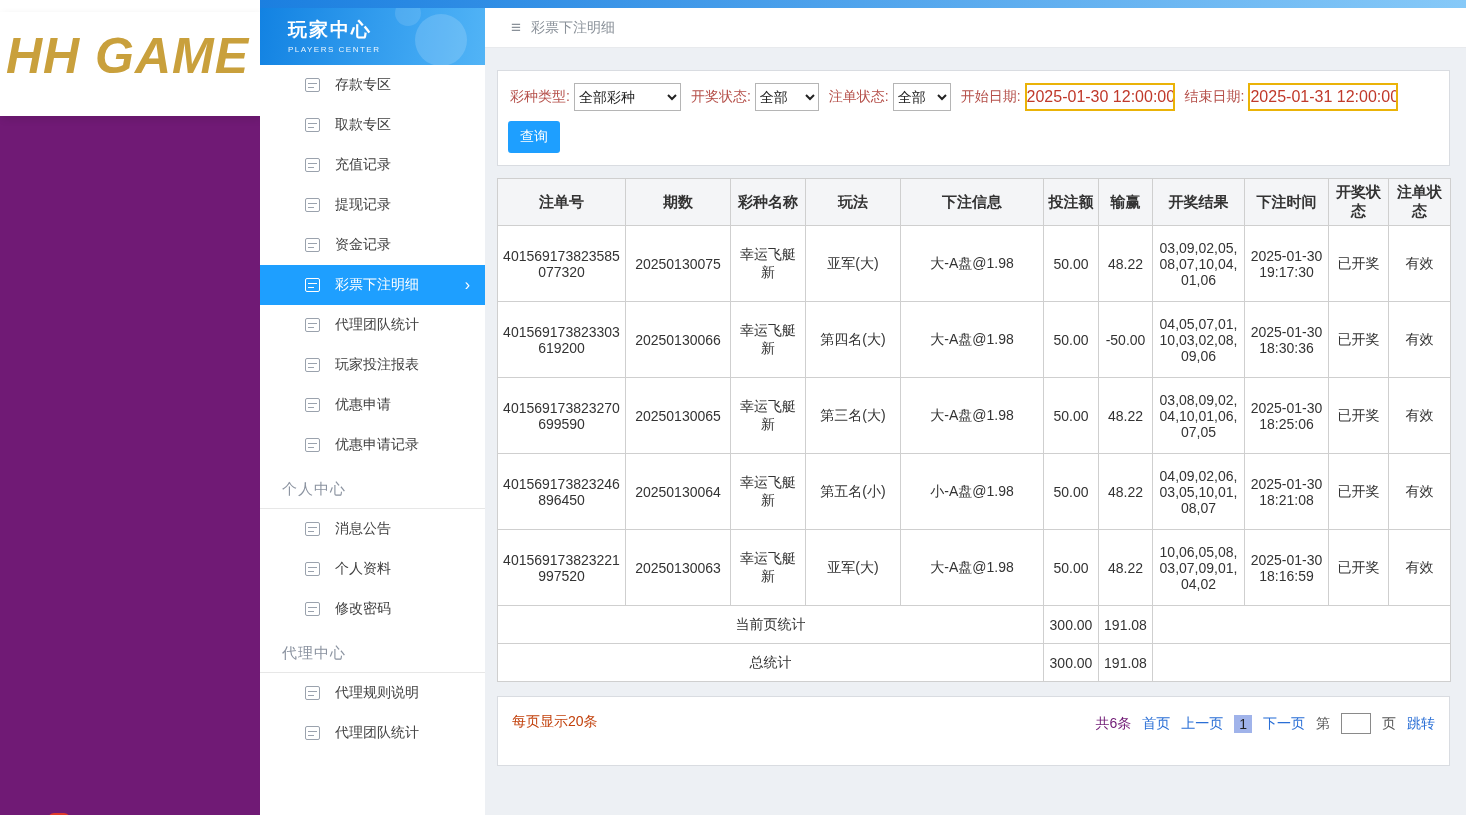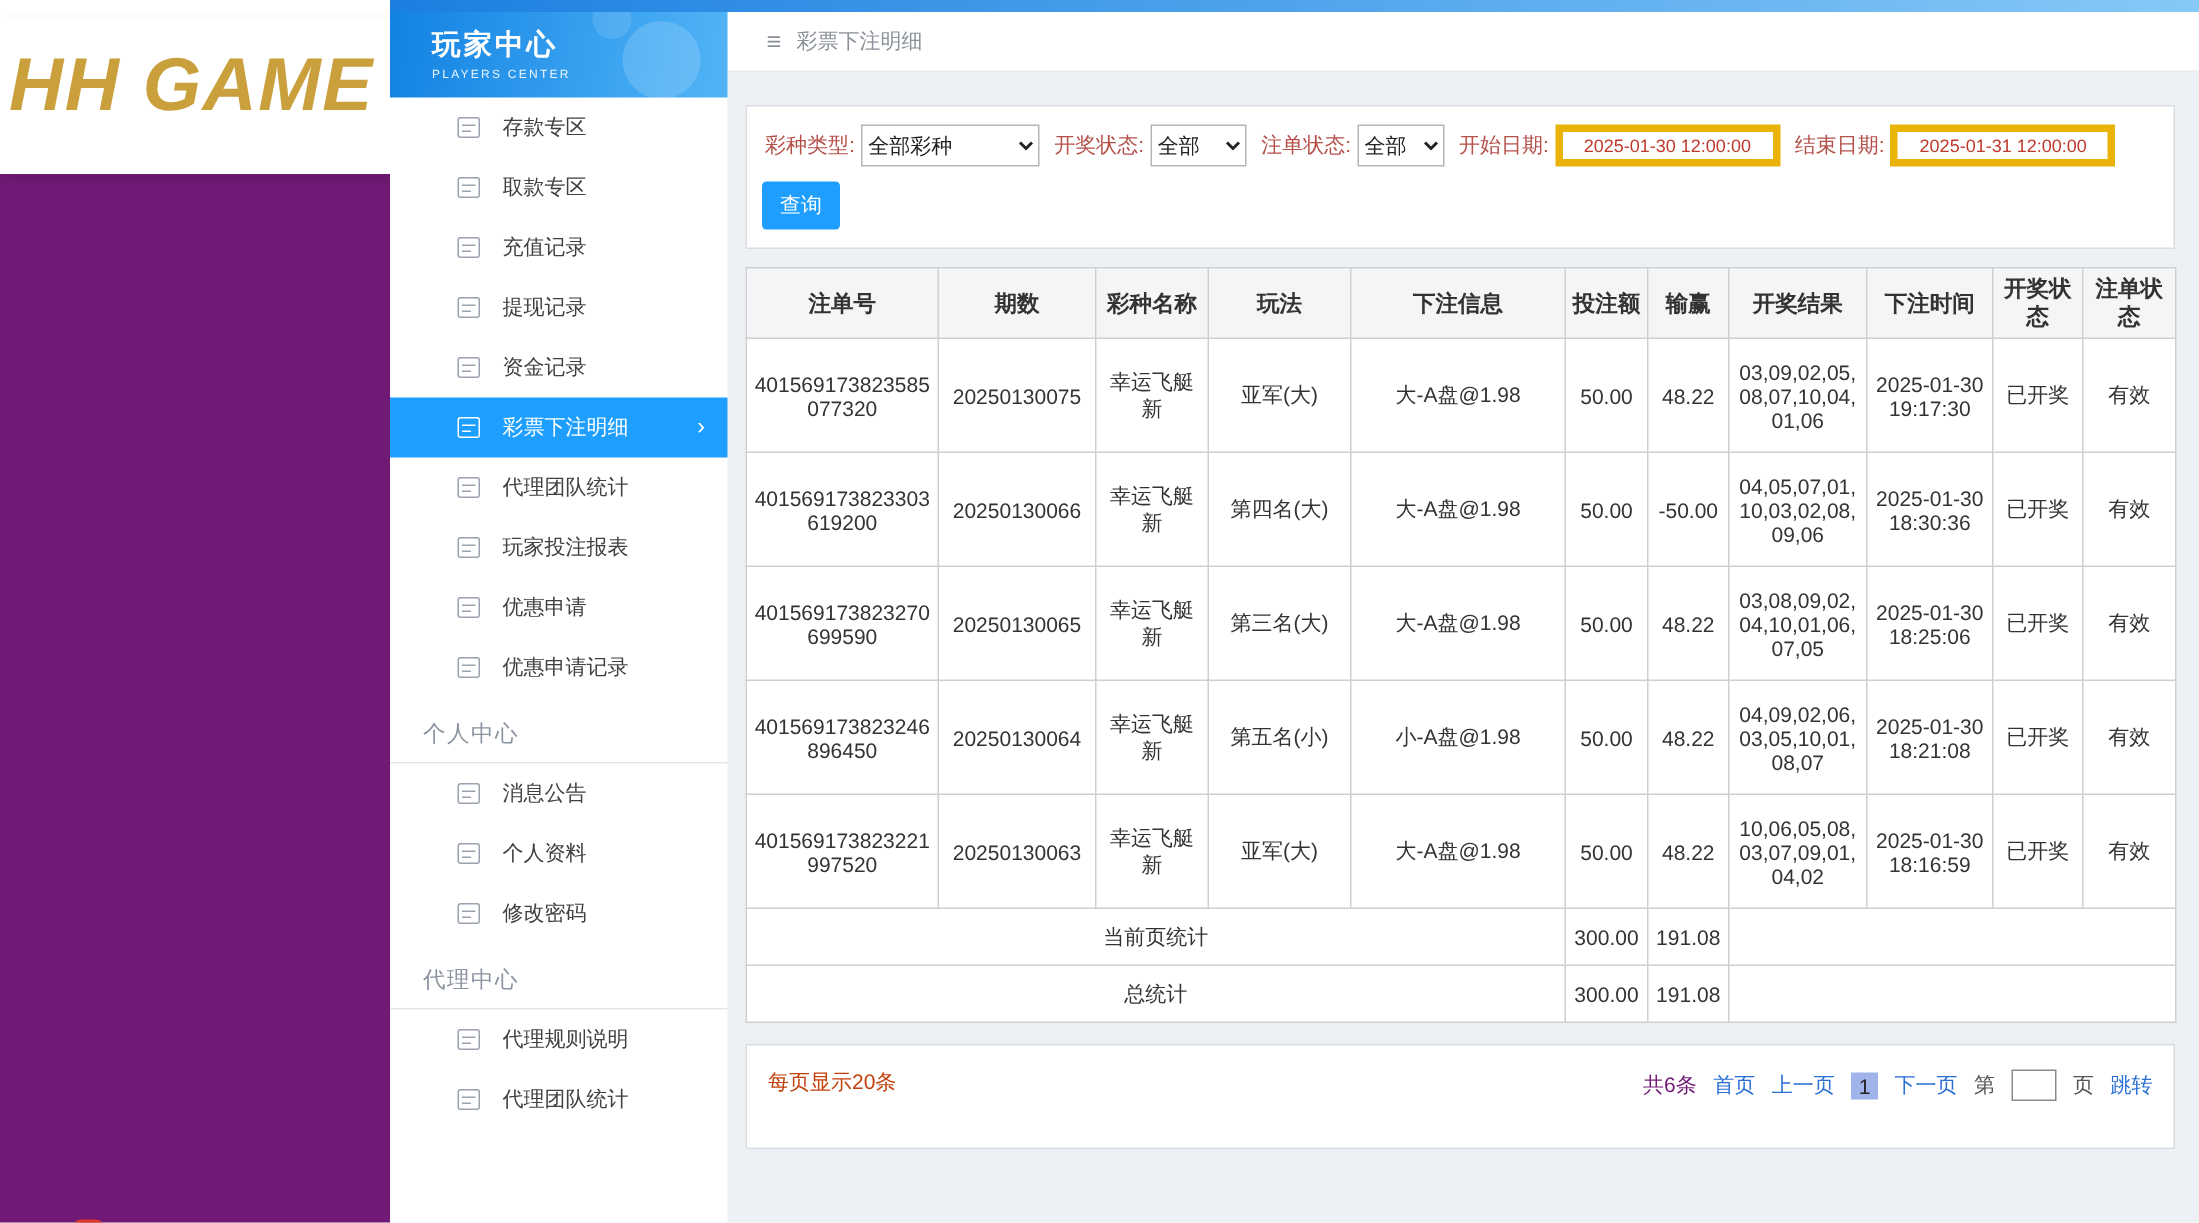--- a/index.html
+++ b/index.html
@@ -44,22 +44,22 @@
     display:flex; align-items:center; gap:10px; padding-left:26px; }
   .hamburger { font-size:17px; color:#8a9199; cursor:pointer; }
   .page-title { font-size:14px; color:#8a9199; }
   .content { padding:22px 12px 0 12px; }
 
   .filter-panel { width:953px; background:#fff; border:1px solid #d9dce1; padding:12px 10px; }
   .filter-row { display:flex; align-items:center; font-size:14px; }
   .flabel { color:#b5504a; margin:0 4px 0 10px; white-space:nowrap; }
   .filter-row .flabel:first-child { margin-left:2px; }
   .sel { height:28px; border:1px solid #b5b5b5; background:#fff; font-size:14px; font-family:inherit; color:#222; }
-  .sel-wide { width:119px; } .sel-mid { width:64px; } .sel-sm { width:58px; }
-  .date-input { width:150px; height:28px; border:5px solid #eab308; color:#c0392b; font-size:12px; text-align:center; font-family:inherit; }
+  .sel-wide { width:107px; } .sel-mid { width:64px; } .sel-sm { width:58px; }
+  .date-input { width:150px; height:28px; border:2px solid #eab308; color:#c0392b; font-size:16px; text-align:center; font-family:inherit; }
   .filter-row2 { margin-top:10px; }
   .btn-query { width:52px; height:32px; background:#1e9fff; color:#fff; border:none; border-radius:3px; font-size:14px; cursor:pointer; font-family:inherit; }
 
   table { border-collapse:collapse; table-layout:fixed; width:953px; background:#fff; margin-top:12px; }
   th, td { border:1px solid #cfcfcf; text-align:center; padding:4px 3px; color:#333; }
   th { height:40px; background:#f4f5f7; font-size:15px; font-weight:bold; }
   td { height:76px; font-size:14px; }
   .break { word-break:break-all; }
   tr.summary td { height:38px; }
 

